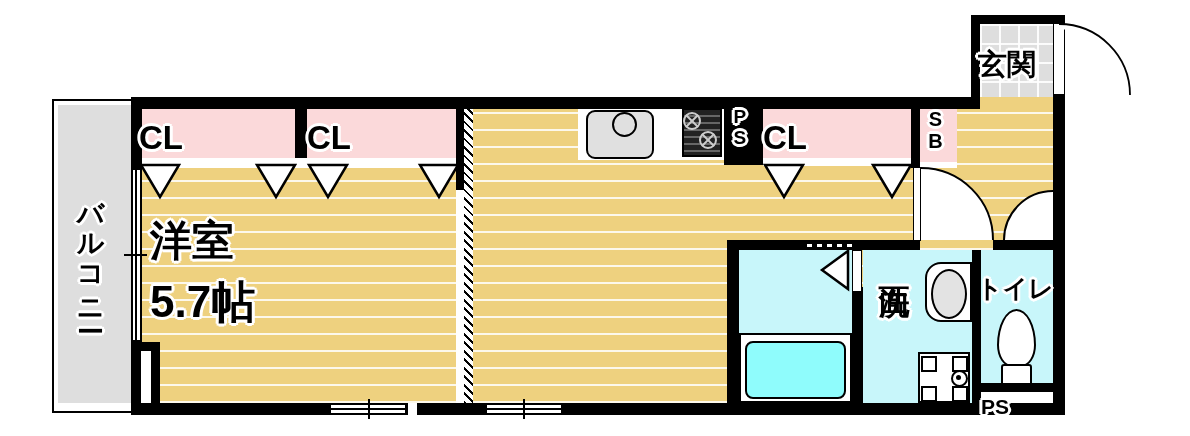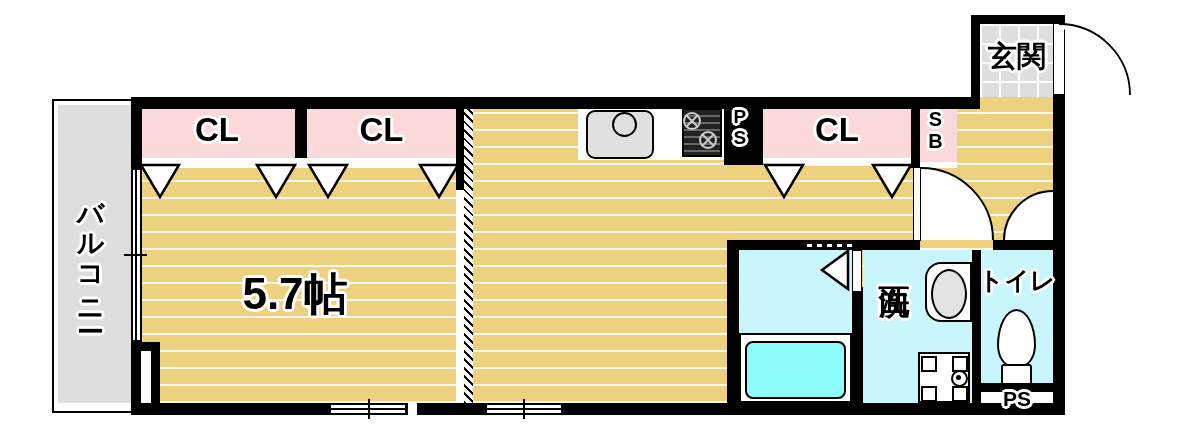--- a/index.html
+++ b/index.html
@@ -21,21 +21,21 @@
   .white{background:#fff;z-index:10;}
   .wall{background:#000;z-index:30;}
   .hatch{background:repeating-linear-gradient(45deg,#000 0 2px,#fff 2px 6px);z-index:12;}
   .fix{z-index:20;}
   .ovl{z-index:40;}
   
   .lbl{position:absolute;z-index:50;font-weight:bold;color:#000;line-height:1.02;
     text-shadow:2px 0 0 #fff,-2px 0 0 #fff,0 2px 0 #fff,0 -2px 0 #fff,
                 2px 2px 0 #fff,-2px -2px 0 #fff,2px -2px 0 #fff,-2px 2px 0 #fff,
                 3px 0 0 #fff,-3px 0 0 #fff,0 3px 0 #fff,0 -3px 0 #fff;}
-  .ctr{text-align:center;}
+  .ctr{text-align:left;margin-top:8px;}
   .vert{writing-mode:vertical-rl;}
   .upright{text-orientation:upright;}
   svg{position:absolute;left:0;top:0;z-index:40;}
 </style>
 </head>
 <body>
 
 <div id="plan">
 
   <div class="abs balframe" style="left:52px;top:99px;width:83px;height:310px;"></div>
@@ -138,18 +138,19 @@
     </g>
   </svg>
 
   <div class="lbl vert" style="left:76px;top:182px;font-size:27px;letter-spacing:3px;">バルコニー</div>
   <div class="lbl ctr" style="left:139px;top:113px;width:156px;font-size:33px;">CL</div>
   <div class="lbl ctr" style="left:307px;top:113px;width:149px;font-size:33px;">CL</div>
   <div class="lbl ctr" style="left:763px;top:113px;width:148px;font-size:33px;">CL</div>
   <div class="lbl vert upright" style="left:925px;top:108px;font-size:20px;">SB</div>
   <div class="lbl vert upright" style="left:730px;top:106px;font-size:19px;">PS</div>
   <div class="lbl ctr" style="left:978px;top:42px;width:78px;font-size:29px;">玄関</div>
+  <div class="lbl ctr" style="left:150px;top:212px;width:290px;font-size:42px;">洋室</div>
   <div class="lbl ctr" style="left:150px;top:272px;width:290px;font-size:44px;">5.7帖</div>
   <div class="lbl vert" style="left:878px;top:262px;font-size:31px;">洗面</div>
   <div class="lbl ctr" style="left:977px;top:268px;width:80px;font-size:25px;">トイレ</div>
   <div class="lbl ctr" style="left:981px;top:388px;width:72px;font-size:21px;">PS</div>
 
 </div>
 
 </body></html>

